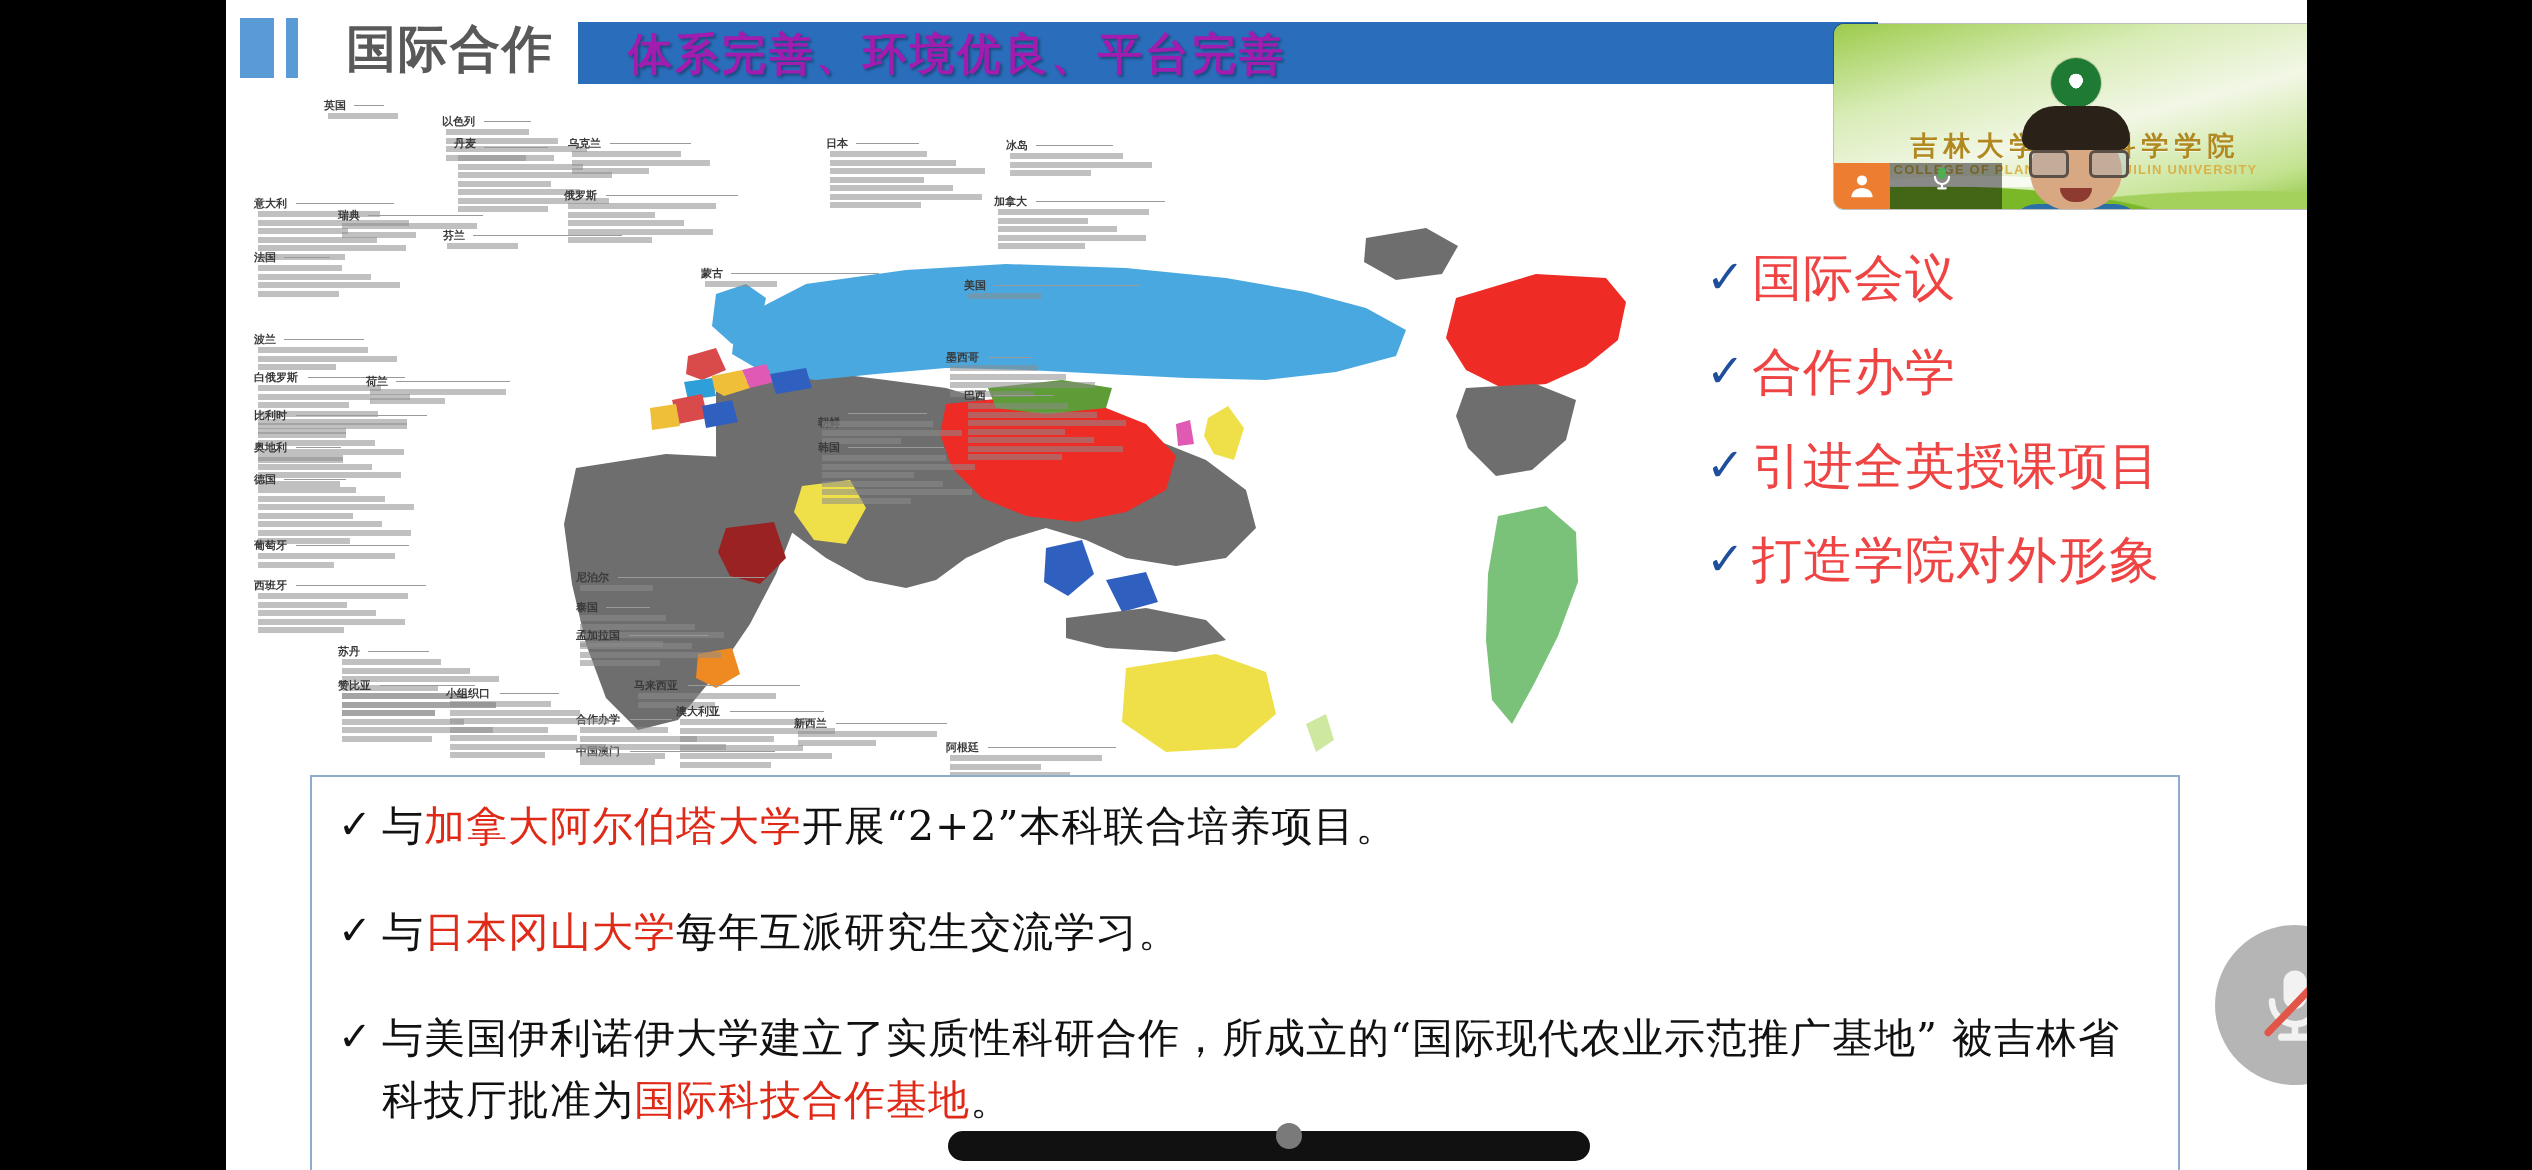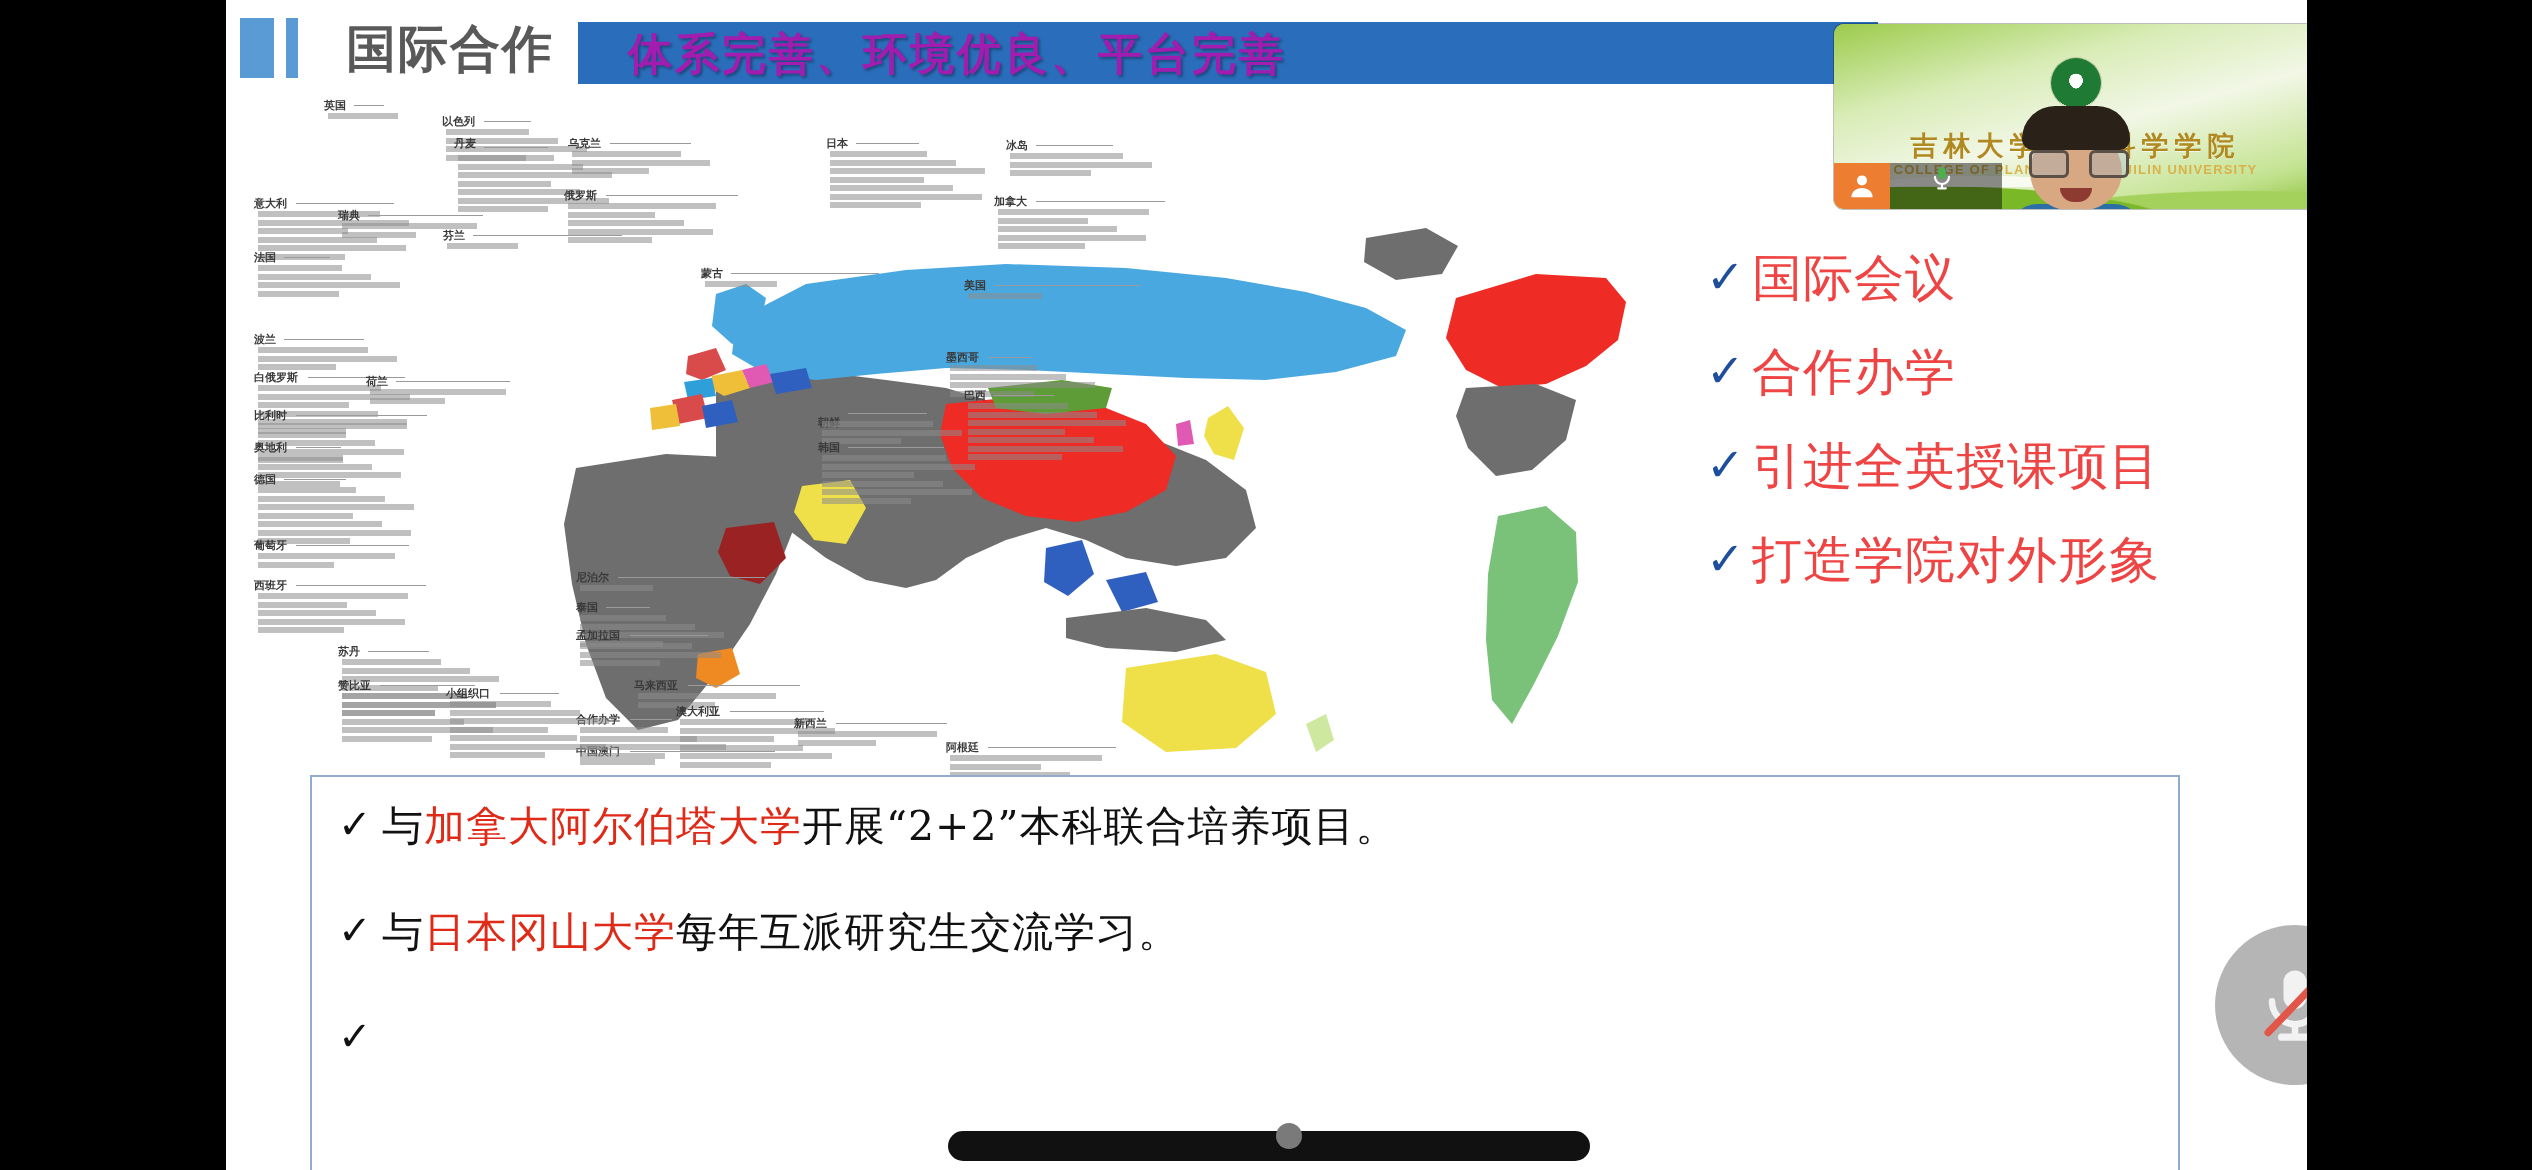--- a/index.html
+++ b/index.html
@@ -526,20 +526,21 @@
         <div class="note-row" id="note1">
           <span class="ck2">✓</span>
           <span class="nt"><span>与</span><span class="hl">加拿大阿尔伯塔大学</span><span>开展“2+2”本科联合培养项目。</span></span>
         </div>
         <div class="note-row" id="note2">
           <span class="ck2">✓</span>
           <span class="nt"><span>与</span><span class="hl">日本冈山大学</span><span>每年互派研究生交流学习。</span></span>
         </div>
         <div class="note-row" id="note3">
           <span class="ck2">✓</span>
+          <span class="nt"><span>与美国伊利诺伊大学建立了实质性科研合作，所成立的“国际现代农业示范推广基地” 被吉林省科技厅批准为</span><span class="hl">国际科技合作基地</span><span>。</span></span>
         </div>
       </div>
 
   </div>
 
   <div id="video-tile">
     <div id="video-bg"></div>
     <div id="video-wave"></div>
     <div id="logo-badge"></div>
     <div id="org-cn">吉林大学植物科学学院</div>

